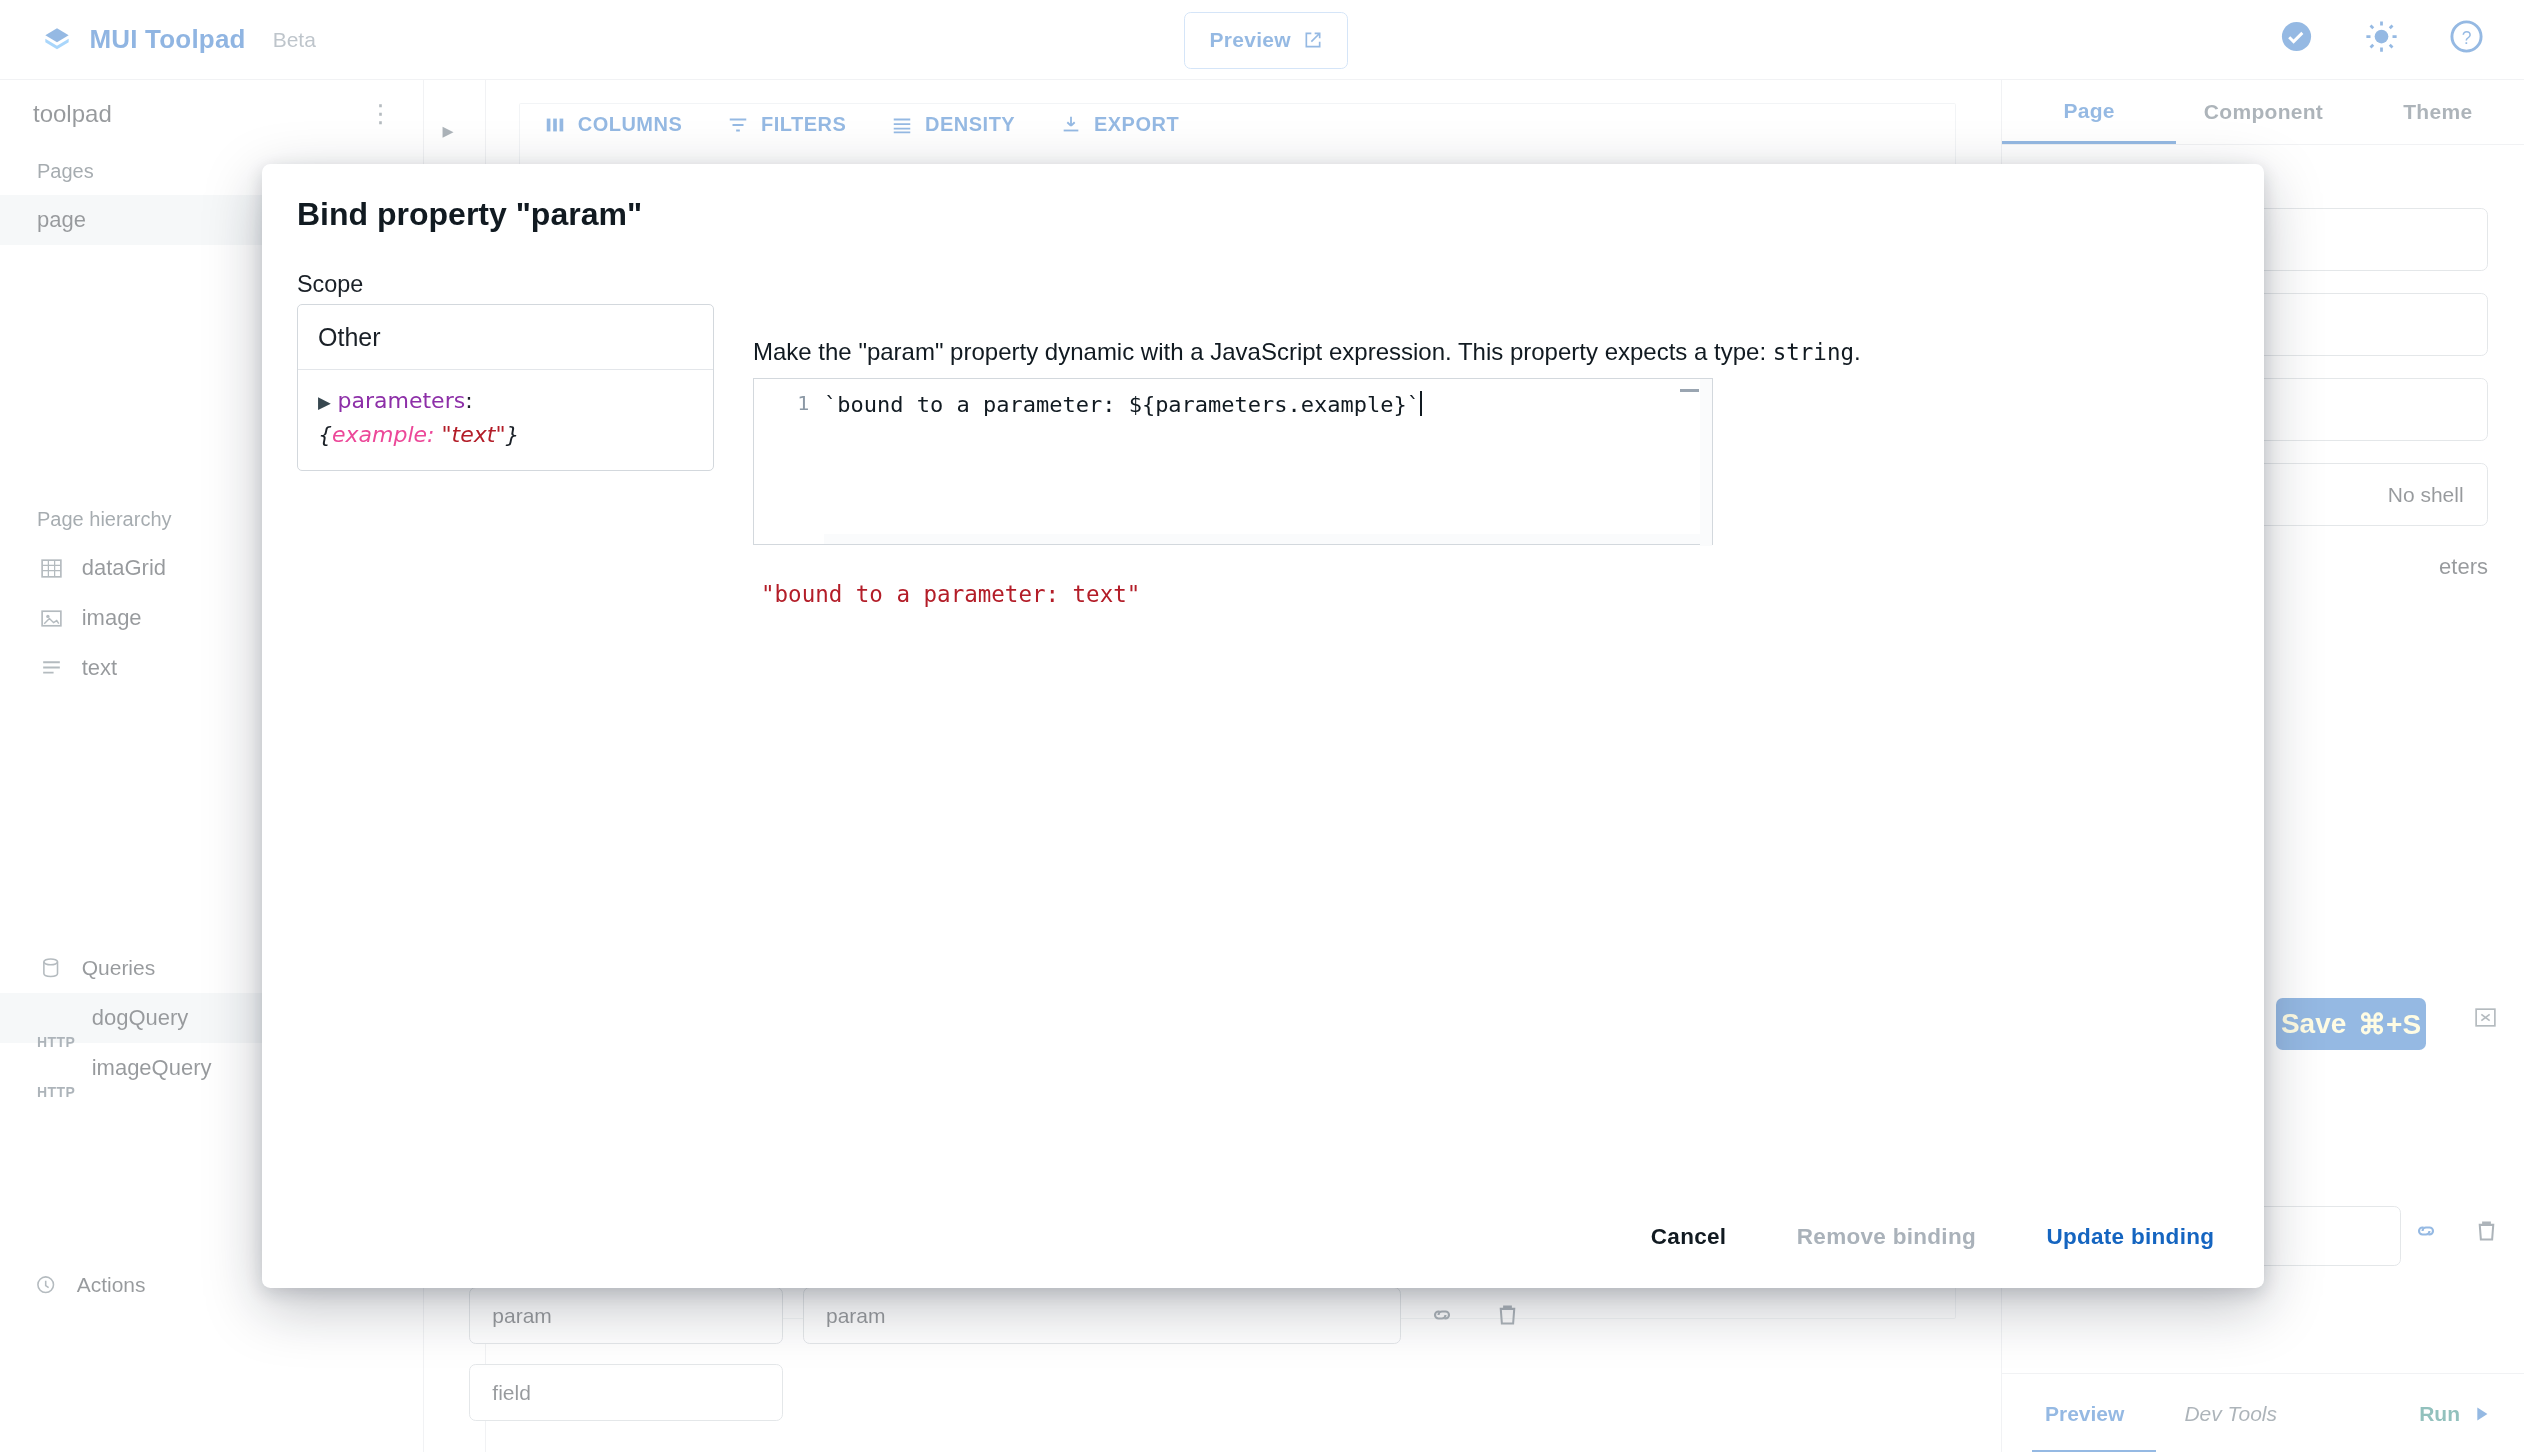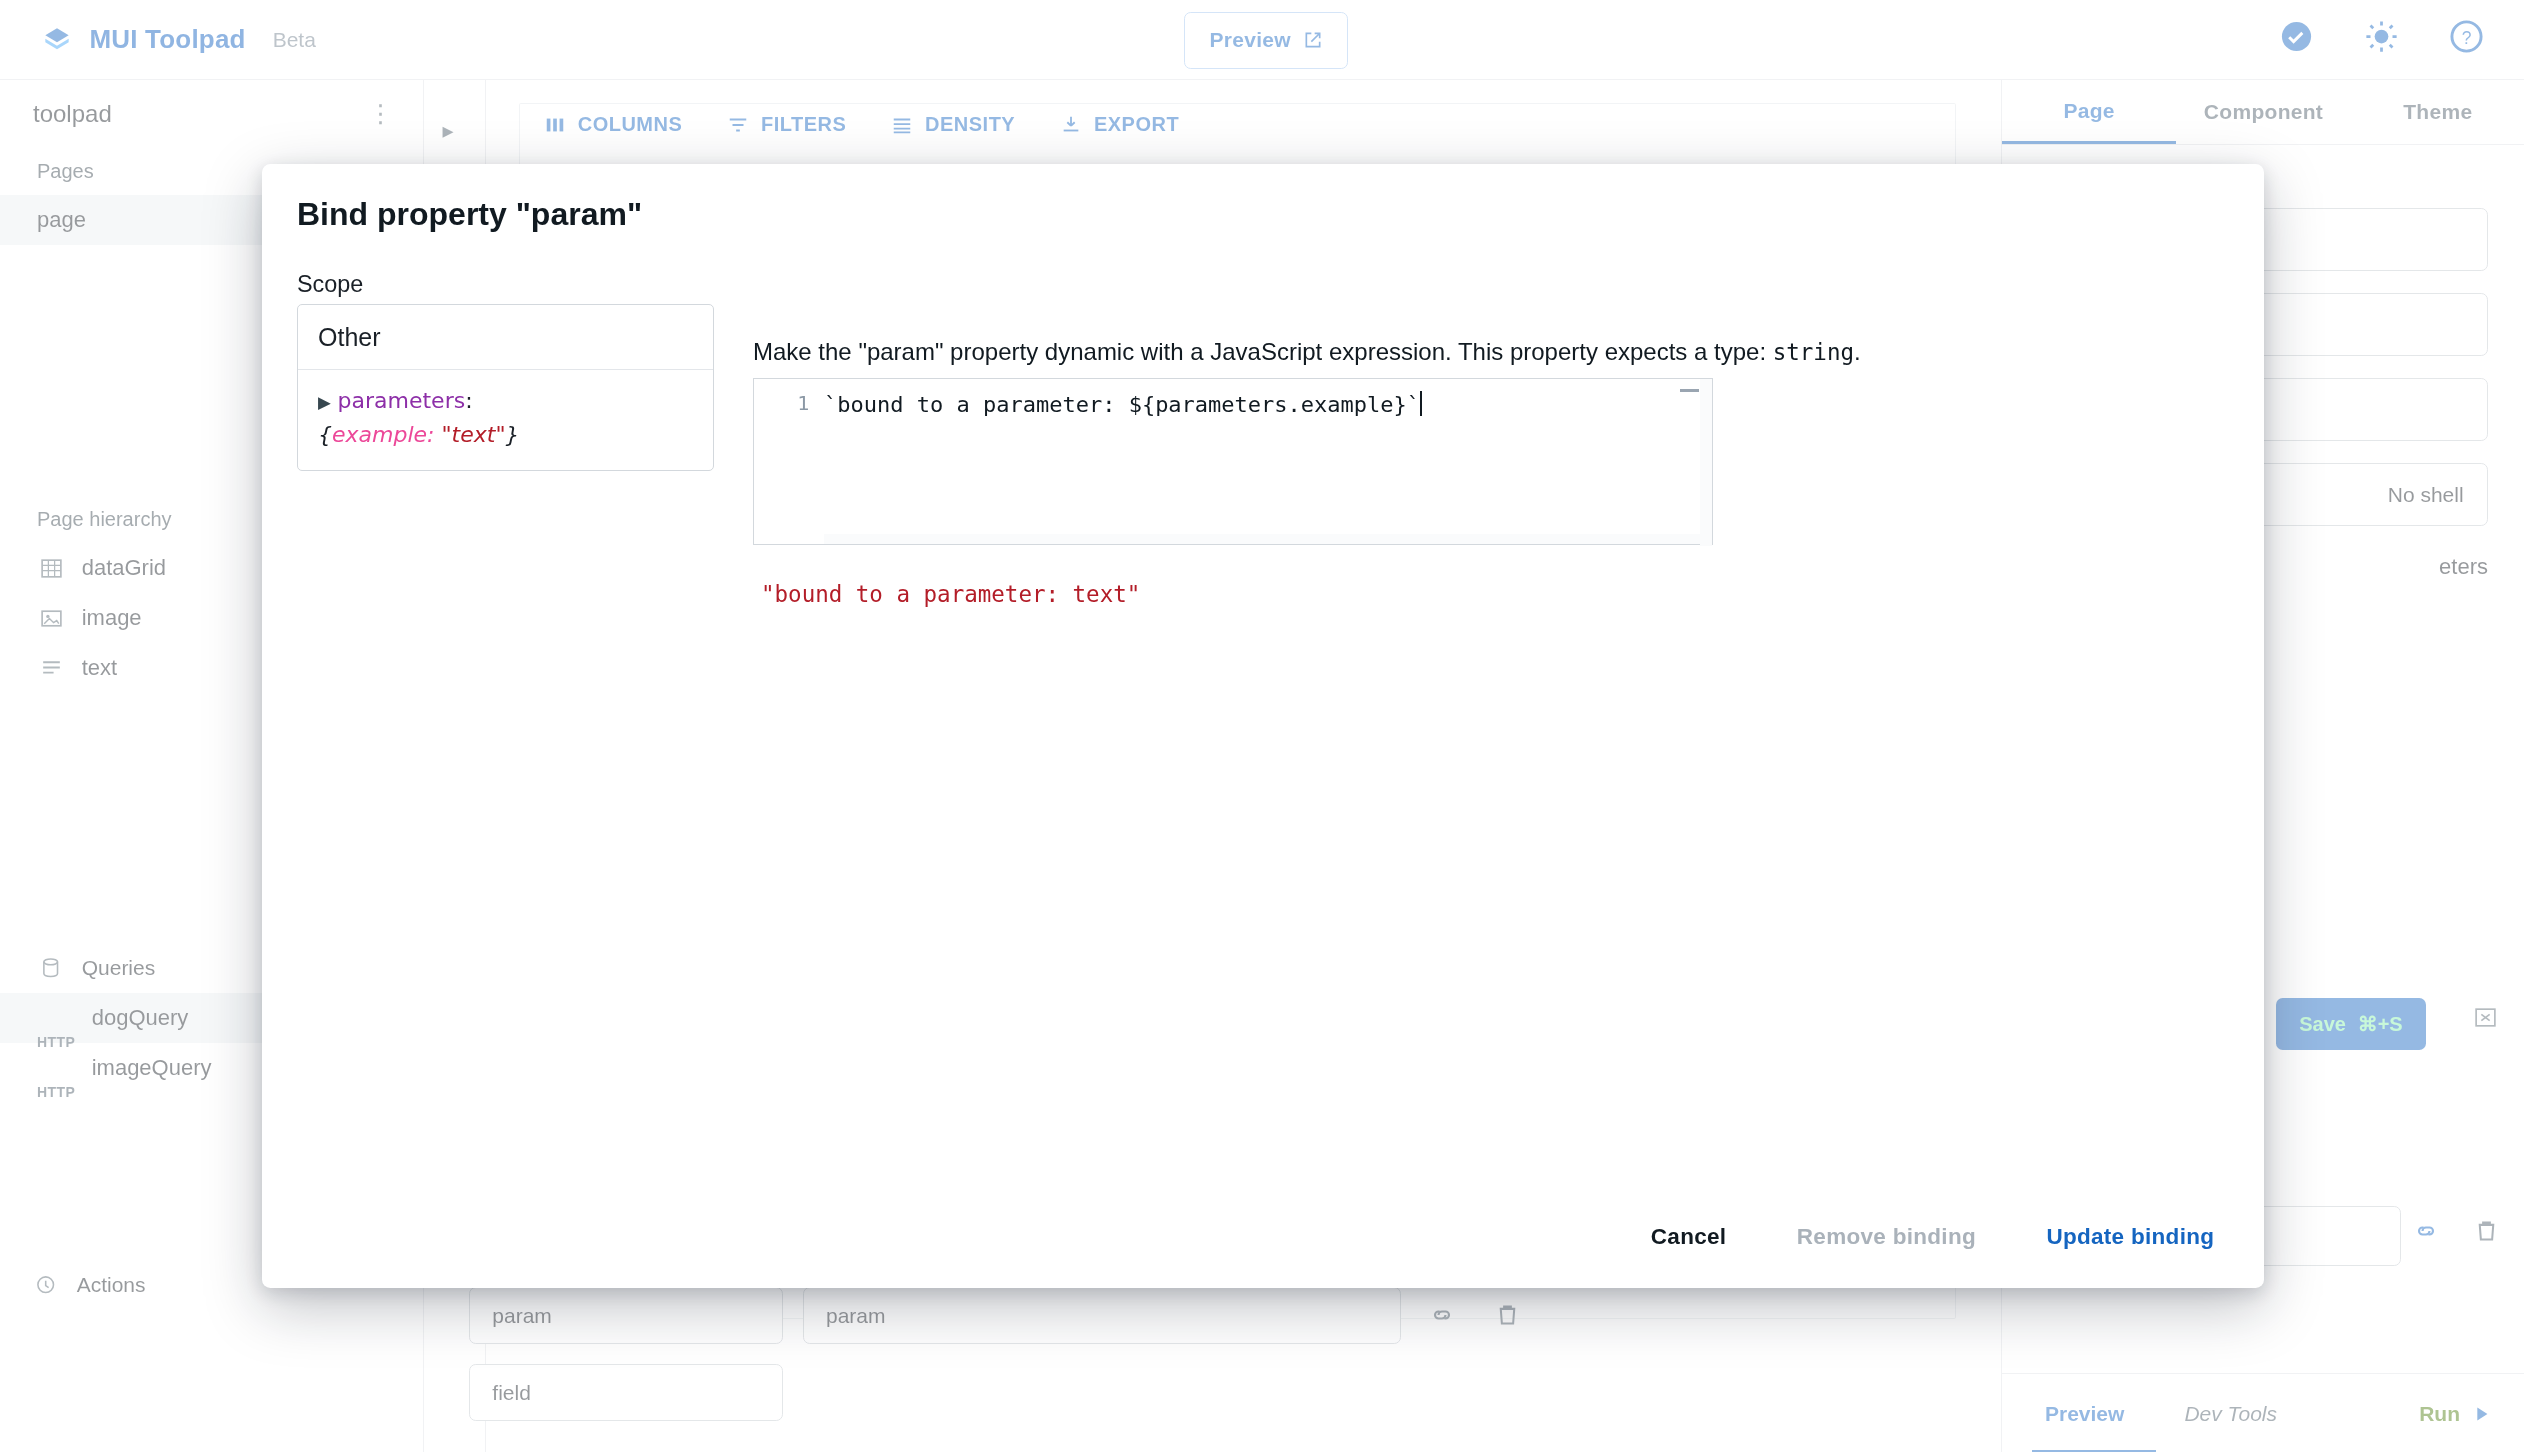--- a/index.html
+++ b/index.html
@@ -134,23 +134,23 @@
     margin: 22px 37px 0 37px; height: 63px; border: 0.8px solid #c3c9cf; border-radius: 6.7px;
     display: flex; align-items: center; justify-content: flex-end; padding-right: 23.4px;
     font-size: 21px; color: #1a2027;
   }
   .rp-label {
     margin: 28px 0 0 0; text-align: right; padding-right: 37px;
     font-size: 22px; color: #1a2027;
   }
   .save-btn {
     position: absolute; right: 99px; top: 918px; width: 150px; height: 52px;
-    background: #1565c0; color: #86efac; border-radius: 6.7px;
+    background: #1565c0; color: #fef9c3; border-radius: 6.7px;
     display: flex; align-items: center; justify-content: center; gap: 11.7px;
-    font-size: 20px; font-weight: 600; cursor: pointer;
+    font-size: 28px; font-weight: 600; cursor: pointer;
   }
   .close-x {
     position: absolute; right: 27px; top: 925px; font-size: 23.4px; color: #5a6872; cursor: pointer;
   }
   .rp-bottom-field {
     position: absolute; left: 137px; right: 124px; top: 1126px; height: 60px;
     border: 0.8px solid #c3c9cf; border-radius: 6.7px;
   }
   .rp-bottom-icons {
     position: absolute; right: 25px; top: 1137px; display: flex; gap: 33px; color: #4a5a66;
@@ -158,21 +158,21 @@
   .rp-footer {
     position: absolute; left: 0; right: 0; bottom: 0; height: 80px;
     border-top: 0.8px solid #e0e3e7; display: flex; align-items: center;
   }
   .rp-footer-tab {
     font-size: 21px; color: #4a5a66; margin-left: 43px; cursor: pointer;
   }
   .rp-footer-tab.active { color: #1565c0; font-weight: 600; }
   .run-btn {
     position: absolute; right: 33px; display: flex; align-items: center; gap: 10px;
-    color: #4d7c0f; font-size: 21px; font-weight: 600; cursor: pointer;
+    color: #0f766e; font-size: 21px; font-weight: 600; cursor: pointer;
   }
   .footer-underline {
     position: absolute; left: 30px; bottom: 0; width: 124px; height: 3.3px; background: #1565c0;
   }
 
   
   .overlay {
     position: absolute; inset: 0; background: rgba(255,255,255,0.55);
   }
   .modal {

